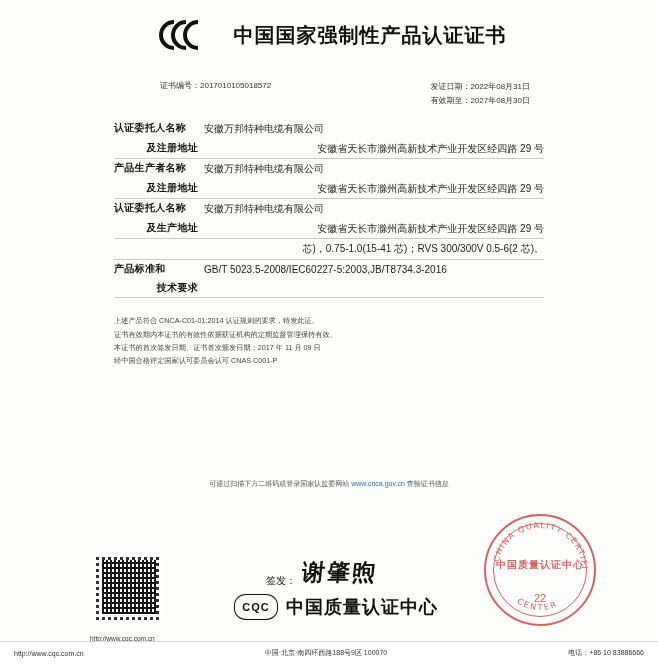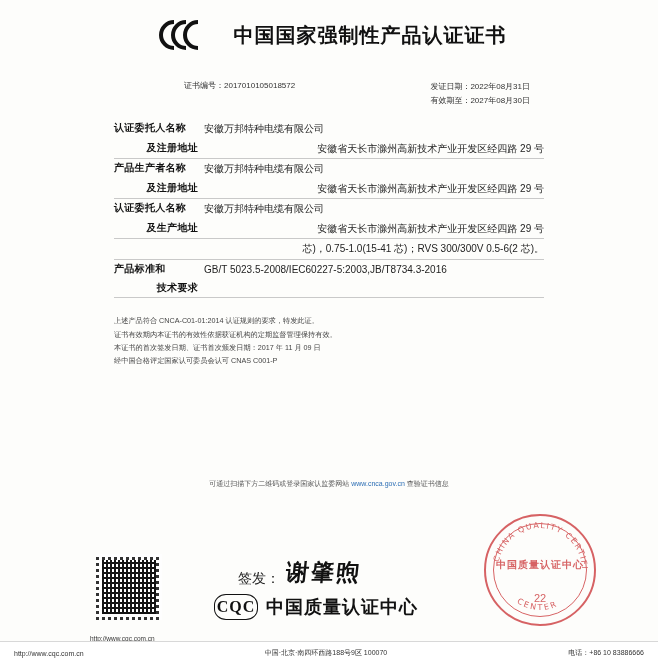--- a/index.html
+++ b/index.html
@@ -36,21 +36,21 @@
   }
   
   .meta{
     margin:26px 0 0 0;
     display:flex;
     justify-content:space-between;
     padding:0 128px 0 160px;
     font-size:8px;
     color:#333;
   }
-  .meta .left{white-space:nowrap;margin-left:24px;}
+  .meta .left{white-space:nowrap;}
   .meta .right{line-height:1.7;text-align:right;}
   
   .doc-table{
     margin:12px auto 16px auto;
     width:430px;
     border-collapse:collapse;
     font-size:10px;
     color:#222;
   }
   .doc-table tr{vertical-align:top;}
@@ -112,44 +112,45 @@
   }
   .qr-url{
     position:absolute;left:90px;bottom:22px;
     font-size:6.5px;color:#333;
   }
   .sign-area{
     position:absolute;
     left:238px;bottom:76px;
     display:flex;align-items:flex-end;gap:6px;
   }
-  .sign-label{font-size:14px;color:#222;}
+  .sign-label{font-size:10px;color:#222;margin-left:28px;}
   .sign-name{
     font-family:"DejaVu Serif",serif;
     font-size:23px;
     font-weight:bold;
     color:#111;
     letter-spacing:2px;
     transform:skewX(-6deg);
   }
   .cqc-row{
     position:absolute;
     left:214px;bottom:44px;
     display:flex;align-items:center;gap:8px;
   }
   .cqc-mark{
     width:42px;height:24px;
     border:1.6px solid #111;
     border-radius:12px/11px;
     display:flex;align-items:center;justify-content:center;
-    font-family:Liberation Serif, serif;
+    font-family:Liberation Sans, sans-serif;
     font-weight:bold;
-    font-size:16px;
+    font-size:11px;
     letter-spacing:1px;
     color:#111;
+    margin-left:20px;
   }
   .cqc-name{
     font-size:18px;font-weight:bold;color:#111;
     font-family:"DejaVu Sans",sans-serif;
     letter-spacing:1px;
   }
   .seal{
     position:absolute;
     right:62px;bottom:38px;
     width:108px;height:108px;

